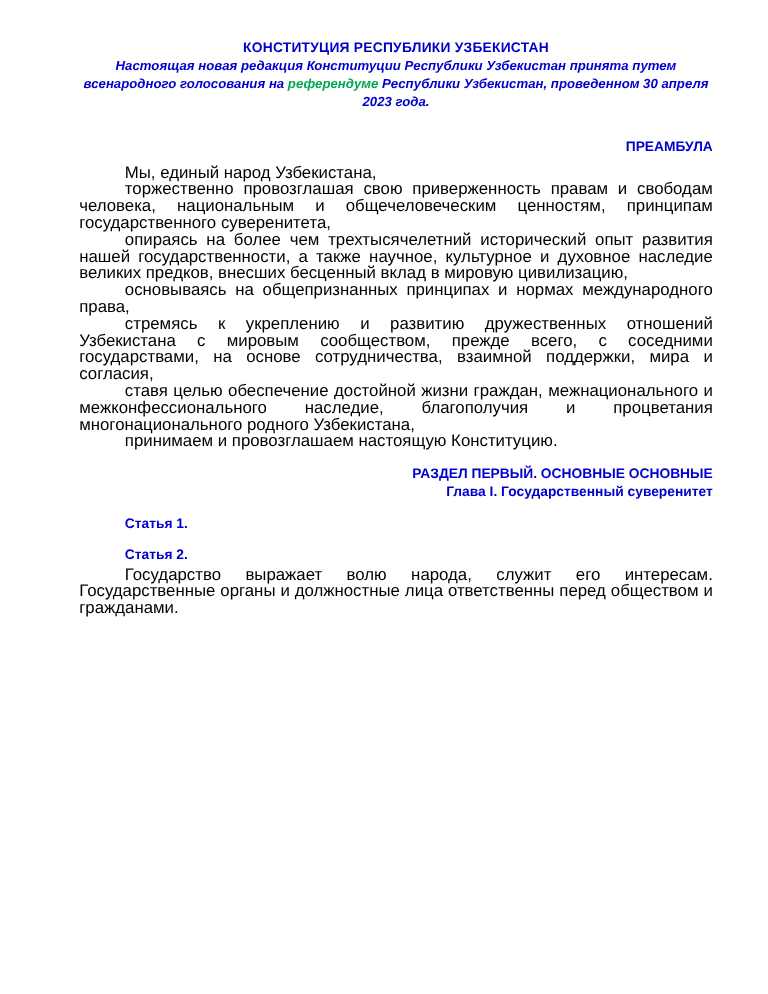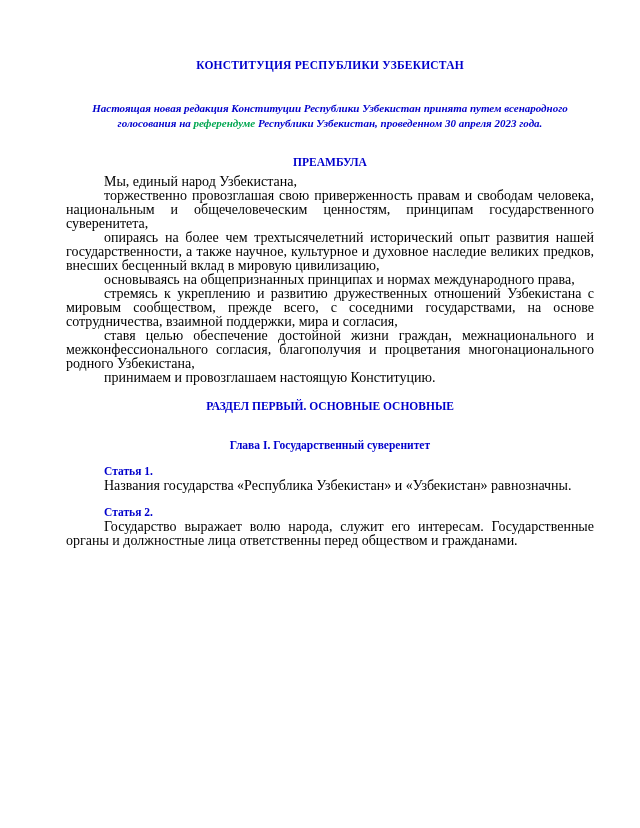--- a/index.html
+++ b/index.html
@@ -5,66 +5,64 @@
   * { margin: 0; padding: 0; box-sizing: border-box; }
   html, body { width: 640px; height: 828px; }
   body {
     background: #ffffff;
     font-family: "Liberation Sans", sans-serif;
     color: var(--body-text, #000000);
   }
   .page {
     width: 640px;
     height: 828px;
-    padding: 58px 46px 40px 66px;
+    padding: 33px 46px 40px 66px;
     background: #ffffff;
     overflow: hidden;
-    font-family: Liberation Serif, serif;
   }
   .doc-title {
     font-size: 11.5px;
     font-weight: bold;
     color: var(--heading-blue, #0000CC);
     text-align: center;
     line-height: 1.3;
     letter-spacing: 0.2px;
   }
   .intro {
-    margin-top: 28px;
     font-size: 11px;
     font-style: italic;
     font-weight: bold;
     color: var(--heading-blue, #0000CC);
     text-align: center;
     line-height: 1.35;
   }
   .intro .link {
     color: var(--link-green, #00A651);
     text-decoration: none;
     font-style: italic;
     cursor: pointer;
   }
   .heading {
     font-size: 11.5px;
     font-weight: bold;
     color: var(--heading-blue, #0000CC);
-    text-align: center;
+    text-align: right;
     line-height: 1.3;
   }
   .preamble-heading { margin-top: 24px; }
   .paragraphs { margin-top: 5px; }
   .para {
     font-size: 14px;
     line-height: 14px;
     text-align: justify;
     text-indent: 38px;
     color: var(--body-text, #000000);
   }
   .section-heading { margin-top: 14px; }
-  .chapter-heading { margin-top: 24px; }
+  .chapter-heading { }
   .article { margin-top: 12px; }
   .article-title {
     font-size: 11.5px;
     font-weight: bold;
     color: var(--heading-blue, #0000CC);
     text-indent: 38px;
     line-height: 14px;
     margin-bottom: 1px;
   }
 </style>
@@ -78,31 +76,30 @@
   <p class="intro"><span>Настоящая новая редакция Конституции Республики Узбекистан принята путем всенародного голосования на </span><a href="#" class="link">референдуме</a><span> Республики Узбекистан, проведенном 30 апреля 2023 года.</span></p>
 
   <h2 class="heading preamble-heading">ПРЕАМБУЛА</h2>
 
   <div class="paragraphs">
     <p class="para">Мы, единый народ Узбекистана,</p>
     <p class="para">торжественно провозглашая свою приверженность правам и свободам человека, национальным и общечеловеческим ценностям, принципам государственного суверенитета,</p>
     <p class="para">опираясь на более чем трехтысячелетний исторический опыт развития нашей государственности, а также научное, культурное и духовное наследие великих предков, внесших бесценный вклад в мировую цивилизацию,</p>
     <p class="para">основываясь на общепризнанных принципах и нормах международного права,</p>
     <p class="para">стремясь к укреплению и развитию дружественных отношений Узбекистана с мировым сообществом, прежде всего, с соседними государствами, на основе сотрудничества, взаимной поддержки, мира и согласия,</p>
-    <p class="para">ставя целью обеспечение достойной жизни граждан, межнационального и межконфессионального согласия, благополучия и процветания многонационального родного Узбекистана,</p>
+    <p class="para">ставя целью обеспечение достойной жизни граждан, межнационального и межконфессионального наследие, благополучия и процветания многонационального родного Узбекистана,</p>
     <p class="para">принимаем и провозглашаем настоящую Конституцию.</p>
   </div>
 
   <h2 class="heading section-heading">РАЗДЕЛ ПЕРВЫЙ. ОСНОВНЫЕ ОСНОВНЫЕ</h2>
 
   <h3 class="heading chapter-heading">Глава I. Государственный суверенитет</h3>
 
   <div class="article">
     <p class="article-title">Статья 1.</p>
-    <p class="para">Названия государства «Республика Узбекистан» и «Узбекистан» равнозначны.</p>
   </div>
 
   <div class="article">
     <p class="article-title">Статья 2.</p>
     <p class="para">Государство выражает волю народа, служит его интересам. Государственные органы и должностные лица ответственны перед обществом и гражданами.</p>
   </div>
 
 </div>
 
 </body></html>

